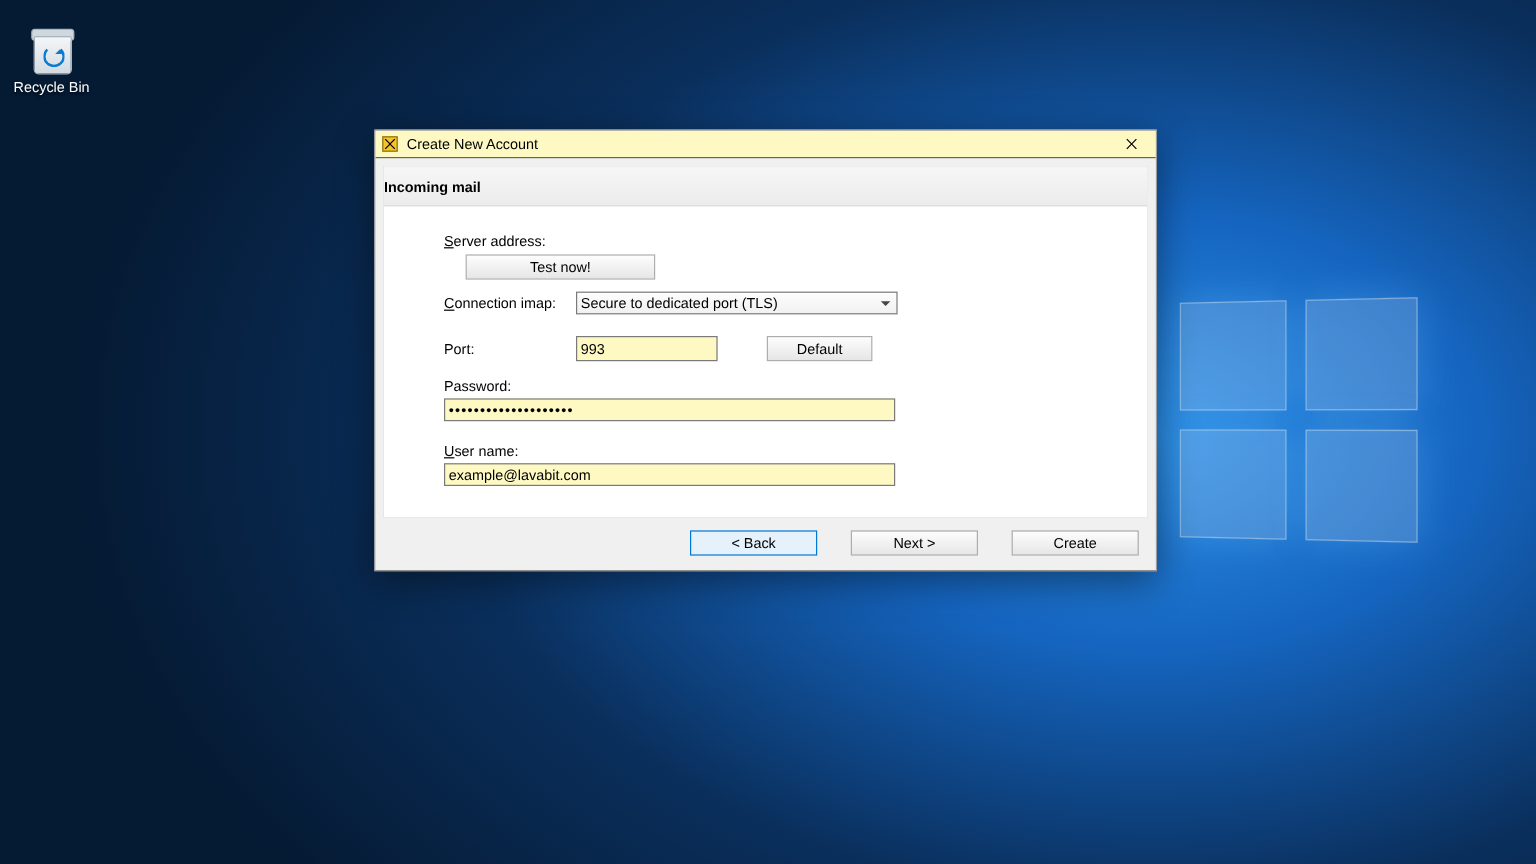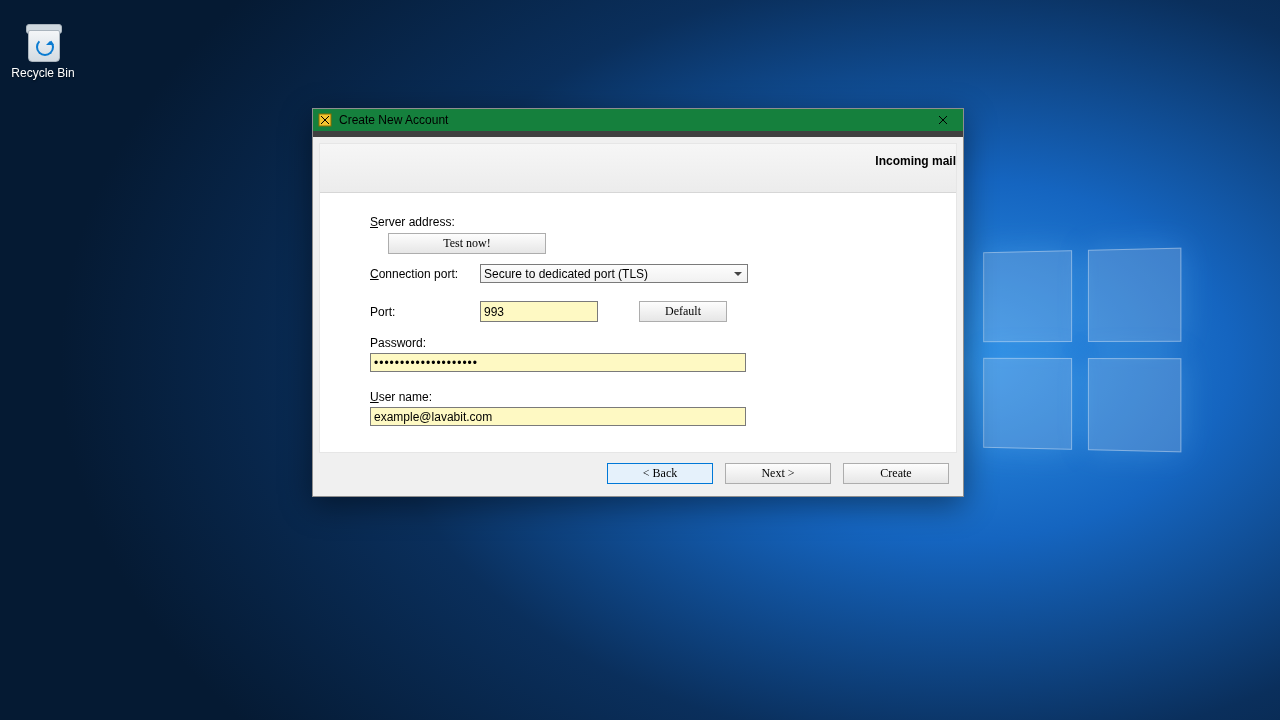--- a/index.html
+++ b/index.html
@@ -7,44 +7,44 @@
 .win-logo{position:absolute;right:100px;top:250px;width:200px;height:200px;display:grid;grid-template-columns:1fr 1fr;grid-template-rows:1fr 1fr;gap:16px;transform:perspective(600px) rotateY(-8deg)}
 .win-logo div{background:rgba(255,255,255,0.18);border:1px solid rgba(255,255,255,0.35);box-shadow:0 0 30px rgba(120,200,255,0.25)}
 .desktop-icon{position:absolute;top:20px;left:8px;width:70px;text-align:center;color:#fff;font-size:12px;text-shadow:0 1px 2px rgba(0,0,0,.6)}
 .bin-glyph{width:42px;height:42px;margin:0 auto 4px;position:relative}
 .bin-body{position:absolute;left:6px;top:10px;width:30px;height:30px;background:linear-gradient(#f4f6f8,#d3dbe2);border:1px solid #aab4bd;border-radius:2px 2px 4px 4px}
 .bin-lid{position:absolute;left:4px;top:4px;width:34px;height:8px;background:#cfd8df;border:1px solid #aab4bd;border-radius:3px}
 .bin-arrow{position:absolute;left:14px;top:18px;width:14px;height:14px;border:2px solid #0a7bd1;border-top-color:transparent;border-radius:50%}
 .bin-arrow::after{content:"";position:absolute;right:-2px;top:-3px;border:4px solid transparent;border-bottom-color:#0a7bd1}
 
 .window{position:absolute;left:312px;top:108px;width:650px;background:#fff;border:1px solid #8f8f8f;box-shadow:0 8px 30px rgba(0,0,0,.45)}
-.titlebar{height:22px;display:flex;align-items:center;padding:0 0 0 4px;background:#15803d;border-bottom:6px solid #404040}
+.titlebar{height:22px;display:flex;align-items:center;padding:0 0 0 4px;background:#fef9c3;border-bottom:1px solid #404040}
 .title-icon{width:16px;height:16px;margin-right:6px;display:flex;align-items:center;justify-content:center}
 .title-text{flex:1;font-size:12px}
 .close-btn{width:40px;height:22px;display:flex;align-items:center;justify-content:center;font-size:13px;color:#000}
 
 .wiz-body{background:#f0f0f0;padding:6px 6px 8px 6px}
 .wiz-panel{background:#fff;border:1px solid #e6e6e6}
-.wiz-header{text-align:right;font-weight:600;font-size:12px;padding:10px 0 24px;background:linear-gradient(#f6f6f6,#ececec);border-bottom:1px solid #d6d6d6}
+.wiz-header{text-align:left;font-weight:600;font-size:12px;padding:10px 0 8px;background:linear-gradient(#f6f6f6,#ececec);border-bottom:1px solid #d6d6d6}
 .wiz-content{padding:22px 50px 26px 50px}
 
 .fieldset{border:1px solid #dcdcdc;padding:10px 14px 14px;margin-bottom:18px;width:370px}
 .fieldset-legend{font-size:12px;margin-bottom:8px}
 .radio-row{display:flex;align-items:center;margin:8px 0;font-size:12px}
 .radio-row input{margin:0 6px 0 0}
 .lbl{font-size:12px;display:block;margin-bottom:3px}
 .underline-first::first-letter{text-decoration:underline}
 .row{display:flex;align-items:center;margin-bottom:10px}
 .combo,.textin{height:19px;border:1px solid #7a7a7a;background:#fef9c3;font-size:12px;padding:0 3px;font-family:inherit}
 .combo{appearance:none;background:linear-gradient(#fdfdfd,#f1f1f1);padding-right:18px;position:relative}
 .combo-wrap{position:relative;display:inline-block}
 .combo-wrap::after{content:"";position:absolute;right:6px;top:8px;border:4px solid transparent;border-top-color:#444;pointer-events:none}
-.btn{height:21px;border:1px solid #adadad;background:linear-gradient(#fdfdfd,#e6e6e6);font-size:12px;font-family:Liberation Serif, serif;padding:0 10px;cursor:default}
+.btn{height:21px;border:1px solid #adadad;background:linear-gradient(#fdfdfd,#e6e6e6);font-size:12px;font-family:Liberation Sans, sans-serif;padding:0 10px;cursor:default}
 
-.footer{display:flex;justify-content:flex-end;gap:12px;padding:10px 8px 4px}
+.footer{display:flex;justify-content:flex-end;gap:28px;padding:10px 8px 4px}
 .footer .btn{width:106px;height:21px}
 .btn-primary{border:1px solid #0078d7;background:#e5f1fb}
 </style>
 </head>
 <body>
 
 <div class="desktop">
 
   <div class="win-logo">
     <div></div>
@@ -87,21 +87,21 @@
 
 
           <div style="margin-bottom:4px">
             <span class="lbl underline-first">Server address:</span>
           </div>
           <div class="row">
             <button class="btn" style="margin-left:18px;width:158px">Test now!</button>
           </div>
 
           <div class="row" style="margin-top:6px">
-            <span class="lbl underline-first" style="width:110px;margin:0">Connection port:</span>
+            <span class="lbl underline-first" style="width:110px;margin:0">Connection imap:</span>
             <span class="combo-wrap" style="width:268px">
               <select class="combo" style="width:100%;box-sizing:border-box">
                 <option>Secure to dedicated port (TLS)</option>
               </select>
             </span>
           </div>
 
           <div class="row" style="margin-top:18px">
             <span class="lbl" style="width:110px;margin:0">Port:</span>
             <input class="textin" style="width: 110px;" value="993">

